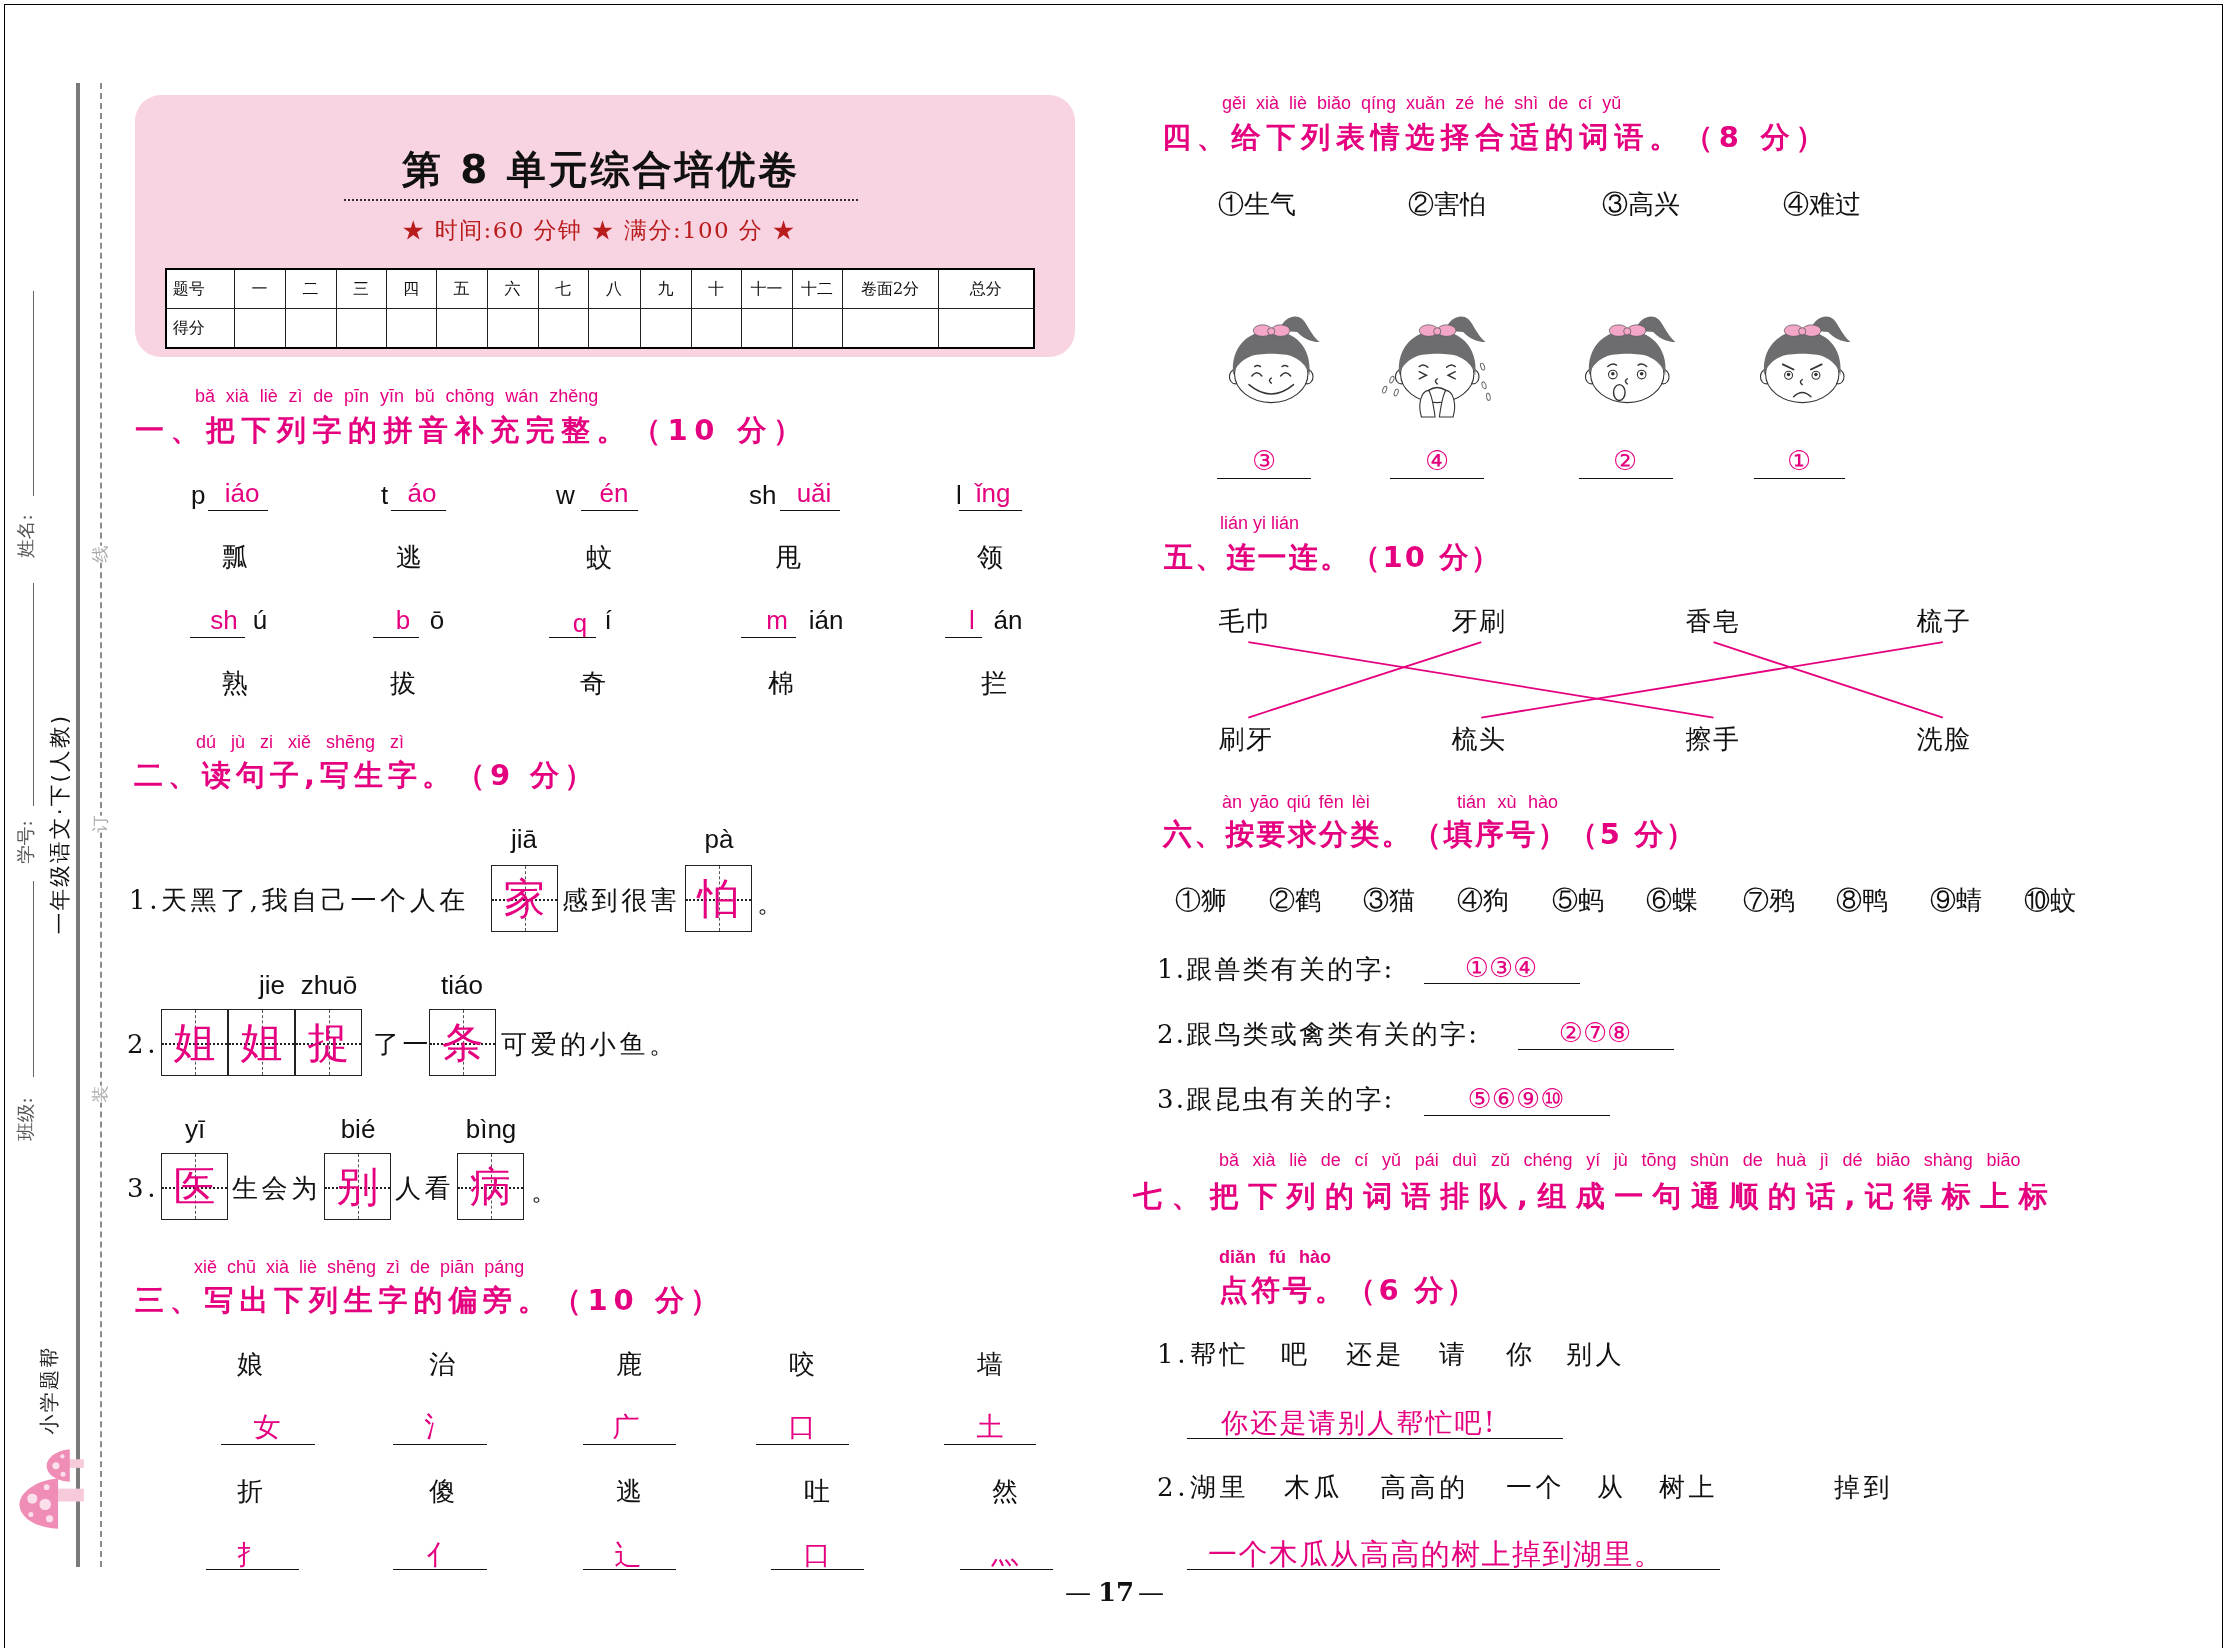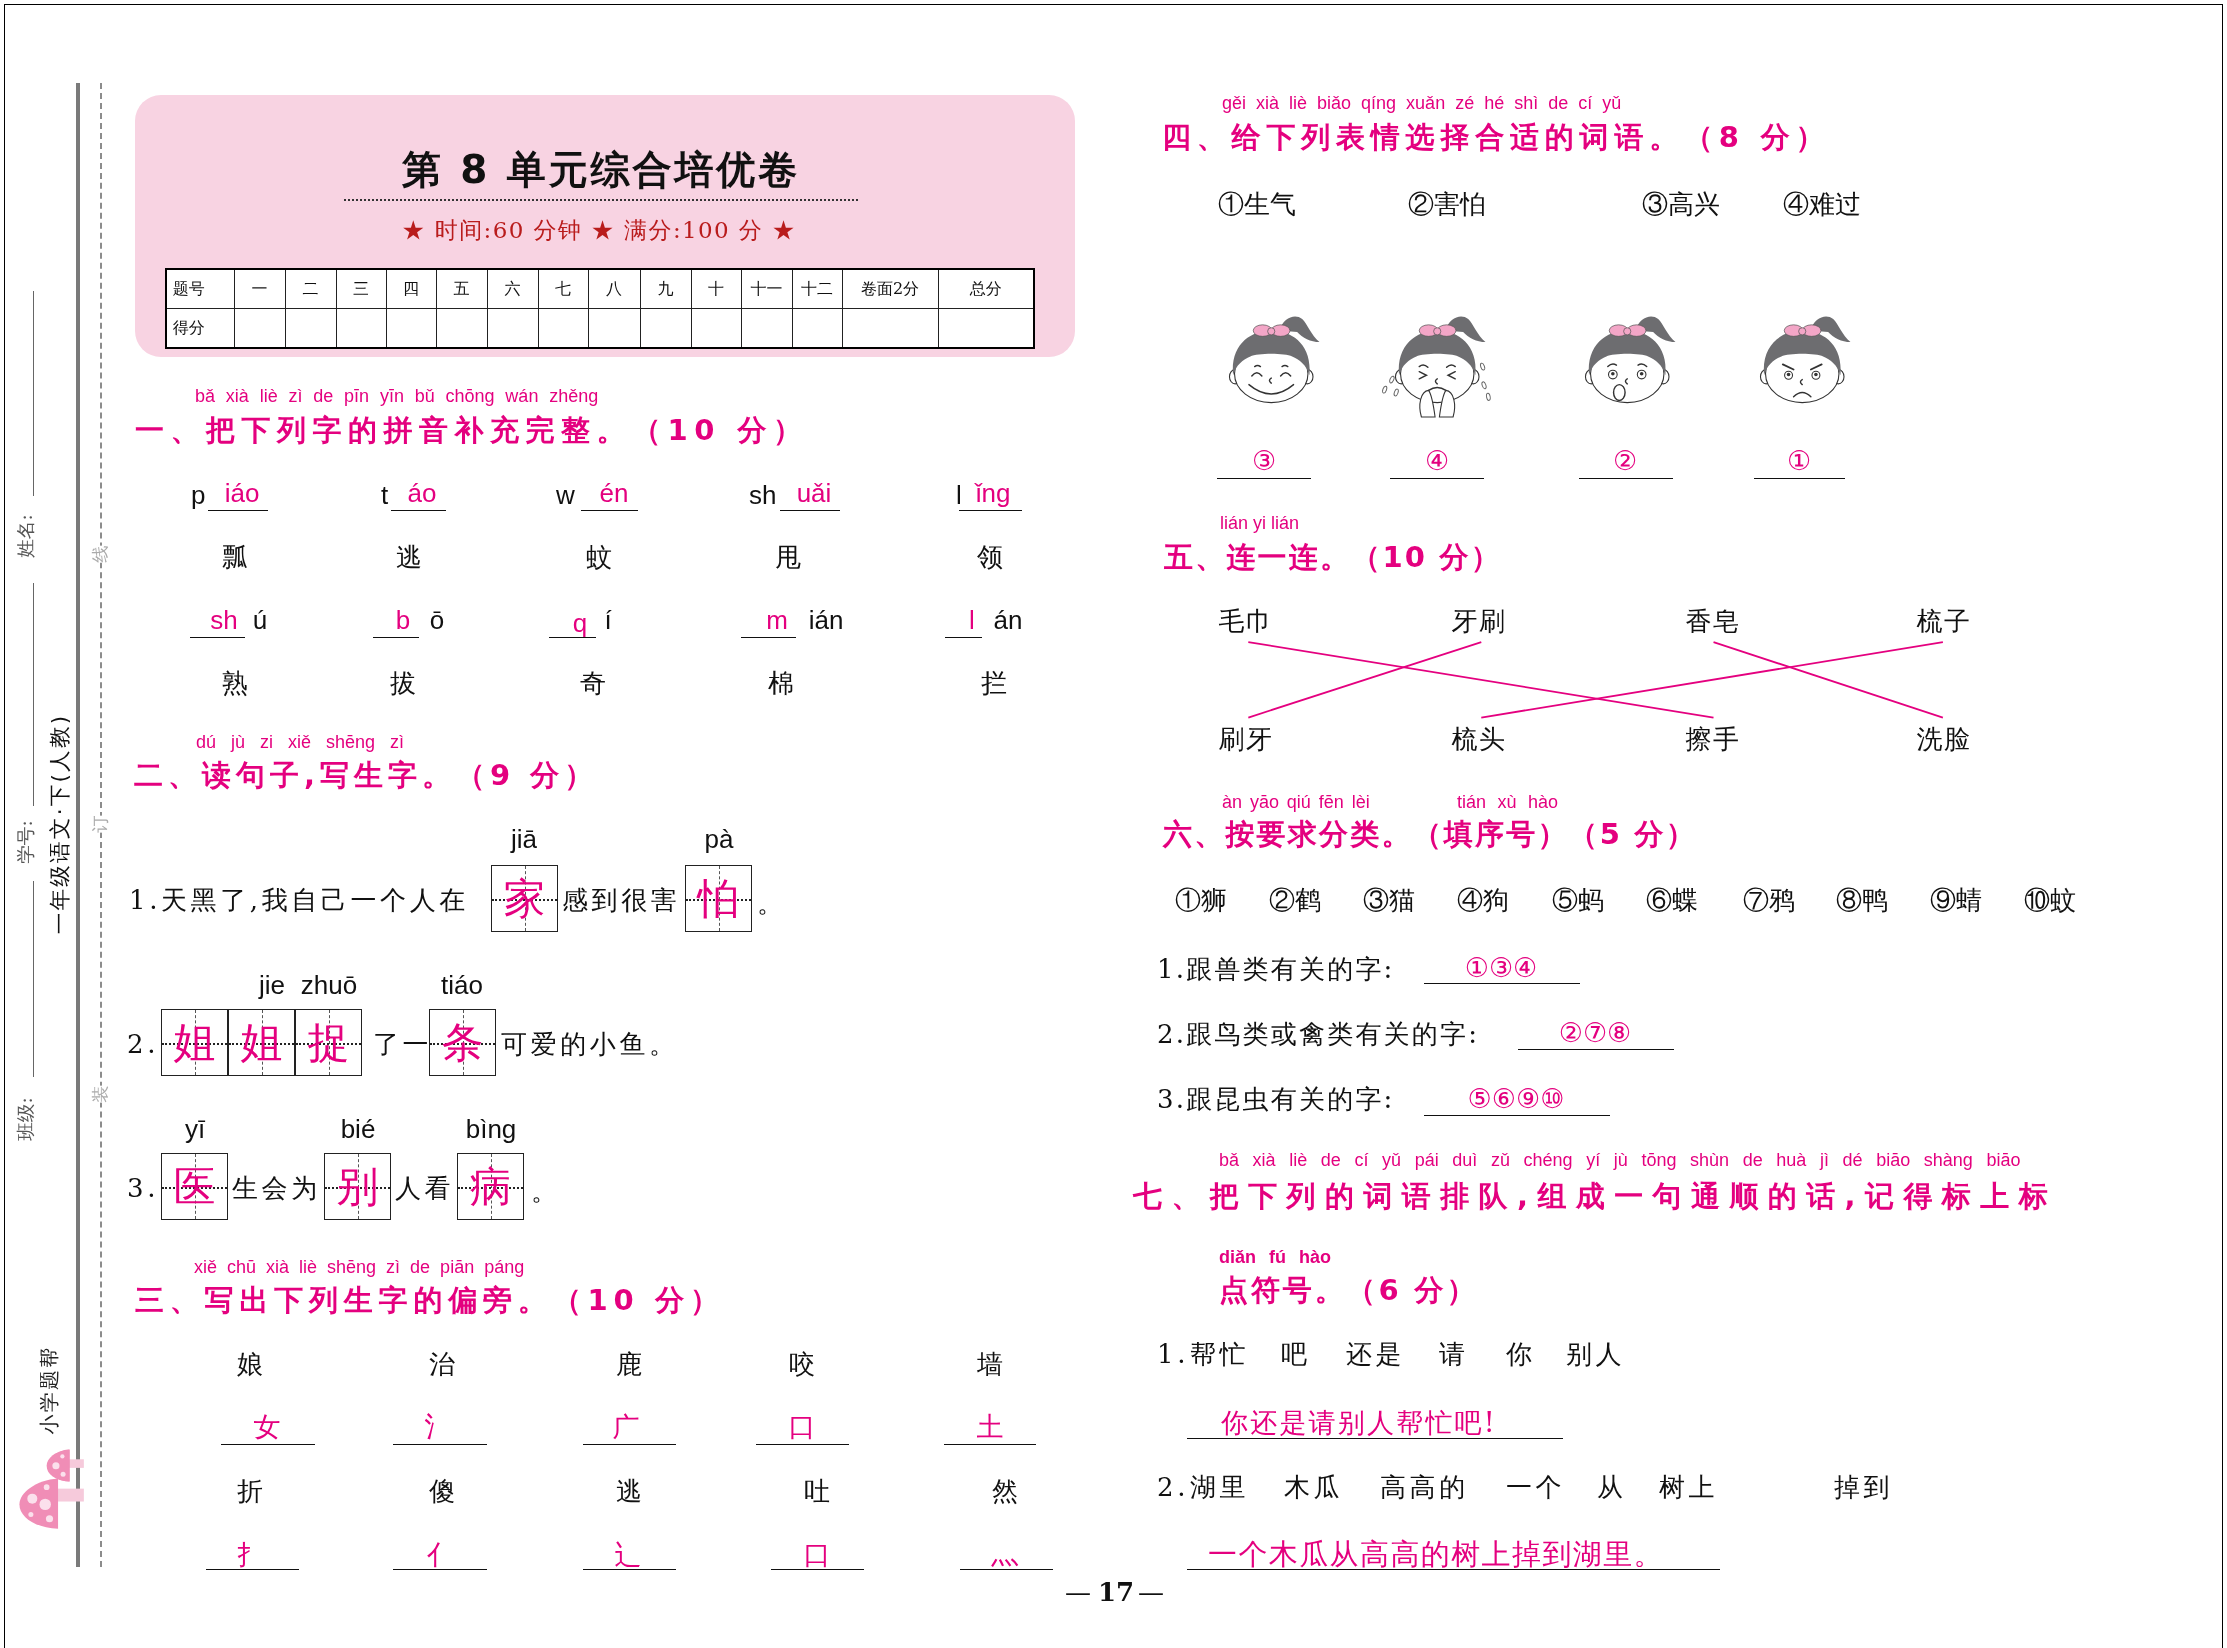--- a/index.html
+++ b/index.html
@@ -276,21 +276,21 @@
     <div class="ul" style="left:771px;top:1569px;width:93px;"></div>
     <div class="a cc ans" style="left:1005px;top:1554px;">灬</div>
     <div class="ul" style="left:960px;top:1569px;width:93px;"></div>
   </div>
 
   <div>
     <div class="a lc py" style="left:1222px;top:103px;word-spacing:5px;">gěi xià liè biǎo qíng xuǎn zé hé shì de cí yǔ</div>
     <div class="a lc ttl" style="left:1162px;top:137px;letter-spacing:5.8px;">四、给下列表情选择合适的词语。（8 分）</div>
     <div class="a lc opt" style="left:1218px;top:204px;">①生气</div>
     <div class="a lc opt" style="left:1408px;top:204px;">②害怕</div>
-    <div class="a lc opt" style="left:1602px;top:204px;margin-left:40px;">③高兴</div>
+    <div class="a lc opt" style="left:1602px;top:204px;">③高兴</div>
     <div class="a lc opt" style="left:1783px;top:204px;">④难过</div>
 
     <svg style="left:1223px;top:309px;" width="108" height="108" viewBox="0 0 150 150">
       <path d="M78,30 C84,12 100,6 110,14 C118,22 122,36 134,46 C122,46 110,40 103,32 Z" fill="#6d6d70"></path>
       <ellipse cx="17" cy="94" rx="8" ry="10" fill="#fff" stroke="#333" stroke-width="1.5"></ellipse>
       <ellipse cx="117" cy="94" rx="8" ry="10" fill="#fff" stroke="#333" stroke-width="1.5"></ellipse>
       <ellipse cx="67" cy="90" rx="51" ry="40" fill="#fff" stroke="#333" stroke-width="1.5"></ellipse>
       <path d="M14,92 C10,50 38,30 67,30 C96,30 124,50 120,92 C116,78 106,70 96,66 C86,61 48,61 38,66 C28,70 18,78 14,92 Z" fill="#6d6d70"></path>
       <ellipse cx="55" cy="30" rx="13" ry="8" fill="#f3a6c7" stroke="#555"></ellipse>
       <ellipse cx="80" cy="30" rx="13" ry="8" fill="#f3a6c7" stroke="#555"></ellipse>

